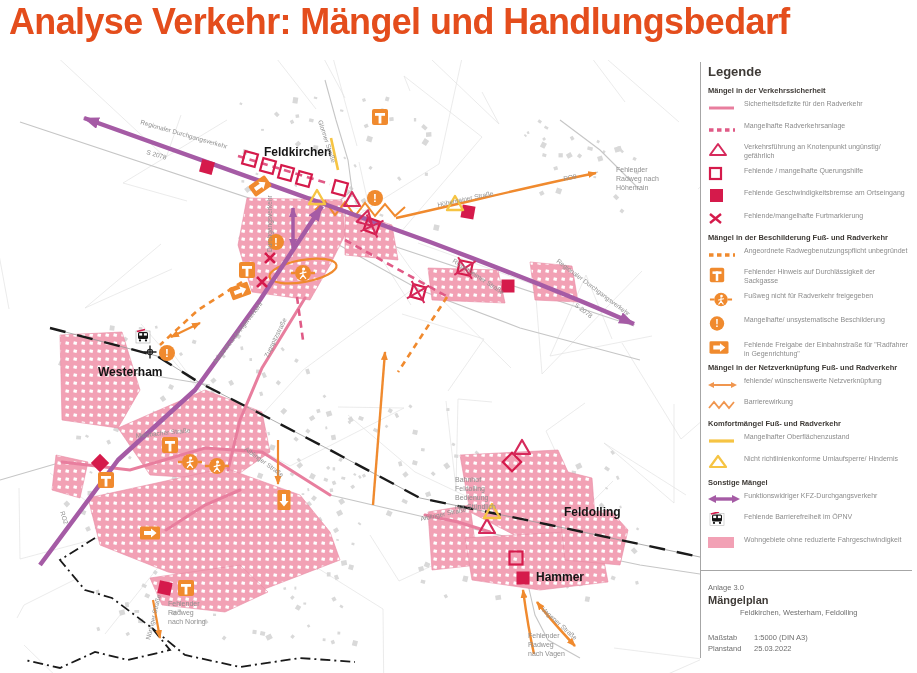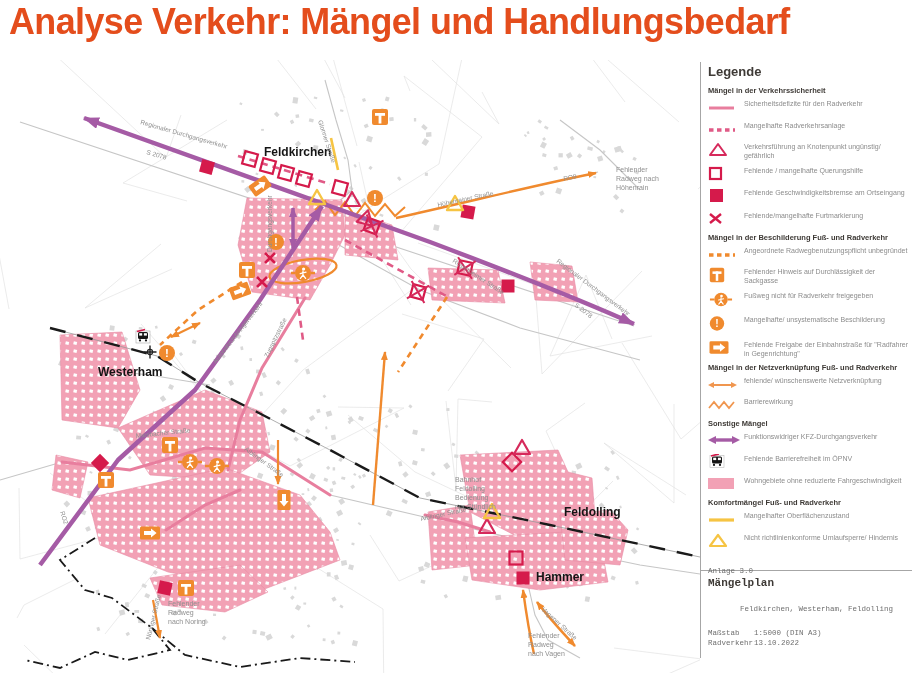--- a/index.html
+++ b/index.html
@@ -10,23 +10,23 @@
   .map{position:absolute;left:0;top:60px;}
   .vline{position:absolute;left:700px;top:62px;width:1px;height:596px;background:#A6A6A6;}
   .hline{position:absolute;left:700px;top:570px;width:212px;height:1px;background:#A6A6A6;}
   .legend{position:absolute;left:708px;top:64px;width:206px;}
   .leg-heading{font-size:13px;font-weight:bold;color:#3E3A36;margin:0 0 7px 0;}
   .leg-section{margin-top:4px;}
   .leg-title{font-size:7.5px;font-weight:bold;color:#3E3A36;margin-bottom:4px;line-height:1.2;}
   .leg-row{display:flex;align-items:flex-start;margin-bottom:3.5px;}
   .leg-icon{width:36px;flex:0 0 36px;padding-top:0;}
   .leg-label{font-size:7px;color:#8C8C8C;line-height:1.3;width:166px;}
-  .footer{position:absolute;left:708px;top:567px;width:200px;font-size:7.5px;color:#6F6F6F;font-family:Liberation Mono, monospace;}
+  .footer{position:absolute;left:708px;top:583px;width:200px;font-size:7.5px;color:#6F6F6F;}
   .f-annex{margin-bottom:2px;}
-  .f-title{font-size:11px;font-weight:bold;color:#3E3A36;margin-bottom:16px;}
+  .f-title{font-size:11px;font-weight:bold;color:#3E3A36;margin-bottom:2px;}
   .f-muni{margin-bottom:16px;padding-left:32px;}
   .f-row{display:flex;margin-bottom:2px;}
   .f-row .k{width:46px;}
   svg .town{font-weight:bold;font-size:12px;fill:#141414;}
   svg .sm{font-size:6.5px;fill:#8F8F8F;}
   svg .nt{font-size:7px;fill:#8F8F8F;}
 </style>
 </head>
 <body>
 
@@ -761,20 +761,36 @@
         </div>
       <div class="leg-row">
         <span class="leg-icon"><svg width="30" height="12">
               <polyline points="1,9 6,3 11,9 16,3 21,9 26,3" fill="none" stroke="#F0964F" stroke-width="1.8"></polyline>
             </svg></span>
         <span class="leg-label">Barrierewirkung</span>
         </div>
     </div>
 
     <div class="leg-section">
+      <div class="leg-title">Komfortmängel Fuß- und Radverkehr</div>
+      <div class="leg-row">
+        <span class="leg-icon"><svg width="28" height="10">
+              <line x1="1" y1="5" x2="26" y2="5" stroke="#F6C443" stroke-width="3.2"></line>
+            </svg></span>
+        <span class="leg-label">Mangelhafter Oberflächenzustand</span>
+        </div>
+      <div class="leg-row">
+        <span class="leg-icon"><svg width="28" height="16">
+              <polygon points="10,2 18,13 2,13" fill="none" stroke="#F6C443" stroke-width="2.2" stroke-linejoin="round"></polygon>
+            </svg></span>
+        <span class="leg-label">Nicht richtlinienkonforme Umlaufsperre/ Hindernis</span>
+        </div>
+    </div>
+
+    <div class="leg-section">
       <div class="leg-title">Sonstige Mängel</div>
       <div class="leg-row">
         <span class="leg-icon"><svg width="32" height="12">
               <line x1="6" y1="6" x2="26" y2="6" stroke="#A55BA5" stroke-width="3.4"></line>
               <polygon points="0,6 8,2 8,10" fill="#A55BA5"></polygon>
               <polygon points="32,6 24,2 24,10" fill="#A55BA5"></polygon>
             </svg></span>
         <span class="leg-label">Funktionswidriger KFZ-Durchgangsverkehr</span>
         </div>
       <div class="leg-row">
@@ -791,45 +807,29 @@
             </svg></span>
         <span class="leg-label">Fehlende Barrierefreiheit im ÖPNV</span>
         </div>
       <div class="leg-row">
         <span class="leg-icon"><svg width="28" height="13">
               <rect x="0" y="1" width="26" height="11" fill="#F2A1B5"></rect>
             </svg></span>
         <span class="leg-label">Wohngebiete ohne reduzierte Fahrgeschwindigkeit</span>
         </div>
     </div>
-
-    <div class="leg-section">
-      <div class="leg-title">Komfortmängel Fuß- und Radverkehr</div>
-      <div class="leg-row">
-        <span class="leg-icon"><svg width="28" height="10">
-              <line x1="1" y1="5" x2="26" y2="5" stroke="#F6C443" stroke-width="3.2"></line>
-            </svg></span>
-        <span class="leg-label">Mangelhafter Oberflächenzustand</span>
-        </div>
-      <div class="leg-row">
-        <span class="leg-icon"><svg width="28" height="16">
-              <polygon points="10,2 18,13 2,13" fill="none" stroke="#F6C443" stroke-width="2.2" stroke-linejoin="round"></polygon>
-            </svg></span>
-        <span class="leg-label">Nicht richtlinienkonforme Umlaufsperre/ Hindernis</span>
-        </div>
-    </div>
   </div>
 
   <div class="footer">
     <div class="f-annex">Anlage 3.0</div>
     <div class="f-title">Mängelplan</div>
     <div class="f-muni">Feldkirchen, Westerham, Feldolling</div>
     <div class="f-row">
       <span class="k">Maßstab</span>
       <span>1:5000 (DIN A3)</span>
     </div>
     <div class="f-row">
-      <span class="k">Radverkehr</span>
-      <span>13.10.2022</span>
+      <span class="k">Planstand</span>
+      <span>25.03.2022</span>
     </div>
   </div>
 
 </div>
 
 </body></html>

